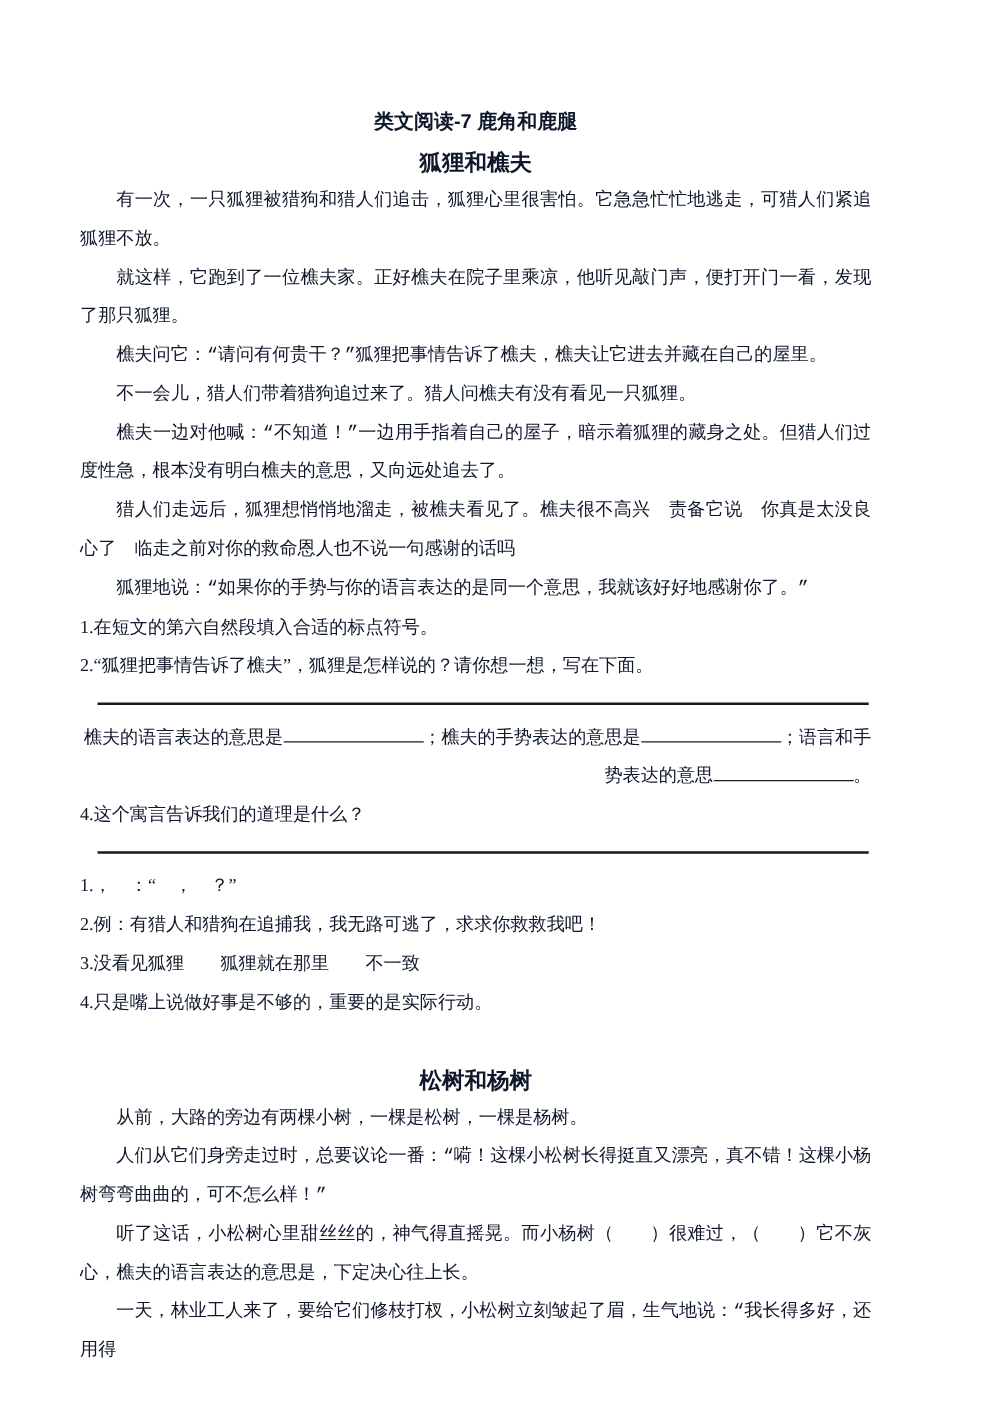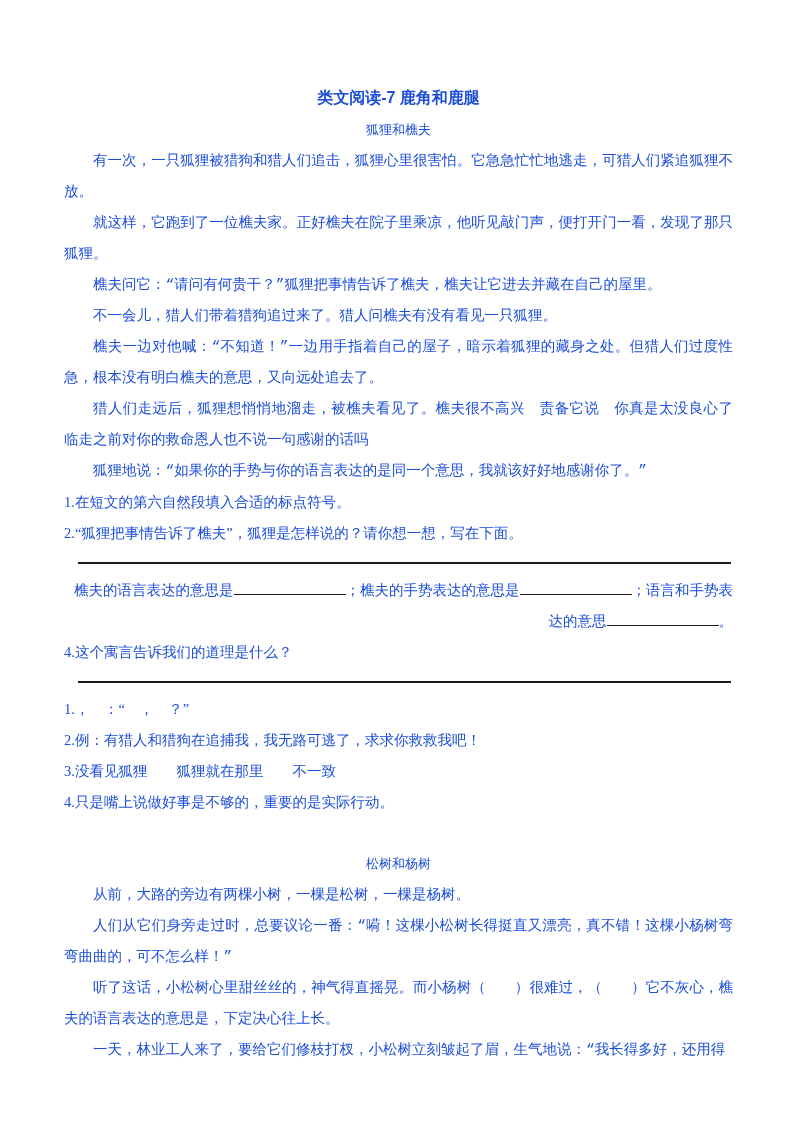--- a/index.html
+++ b/index.html
@@ -7,38 +7,38 @@
     padding: 0;
     background: #ffffff;
   }
   .page {
     position: relative;
     width: 793px;
     height: 1122px;
     margin: 0 auto;
     background: #ffffff;
     box-sizing: border-box;
-    padding: 82px 60px 0 64px;
-    color: #1d4ed8;
+    padding: 82px 96px 0 64px;
+    color: #0f172a;
     font-family: "Liberation Serif", "DejaVu Serif", serif;
     font-size: 14.5px;
     line-height: 31px;
     overflow: hidden;
   }
   .doc-title {
     text-align: center;
     font-weight: bold;
     font-size: 16px;
     line-height: 32px;
     font-family: "Liberation Sans", "DejaVu Sans", sans-serif;
   }
   .story-title {
     text-align: center;
-    font-weight: normal;
-    font-size: 13px;
+    font-weight: bold;
+    font-size: 18px;
     line-height: 32px;
     font-family: "Liberation Sans", "DejaVu Sans", sans-serif;
   }
   .para {
     text-indent: 2em;
     text-align: justify;
     margin: 0;
     font-family: Liberation Mono, monospace;
   }
   .qline, .aline {

